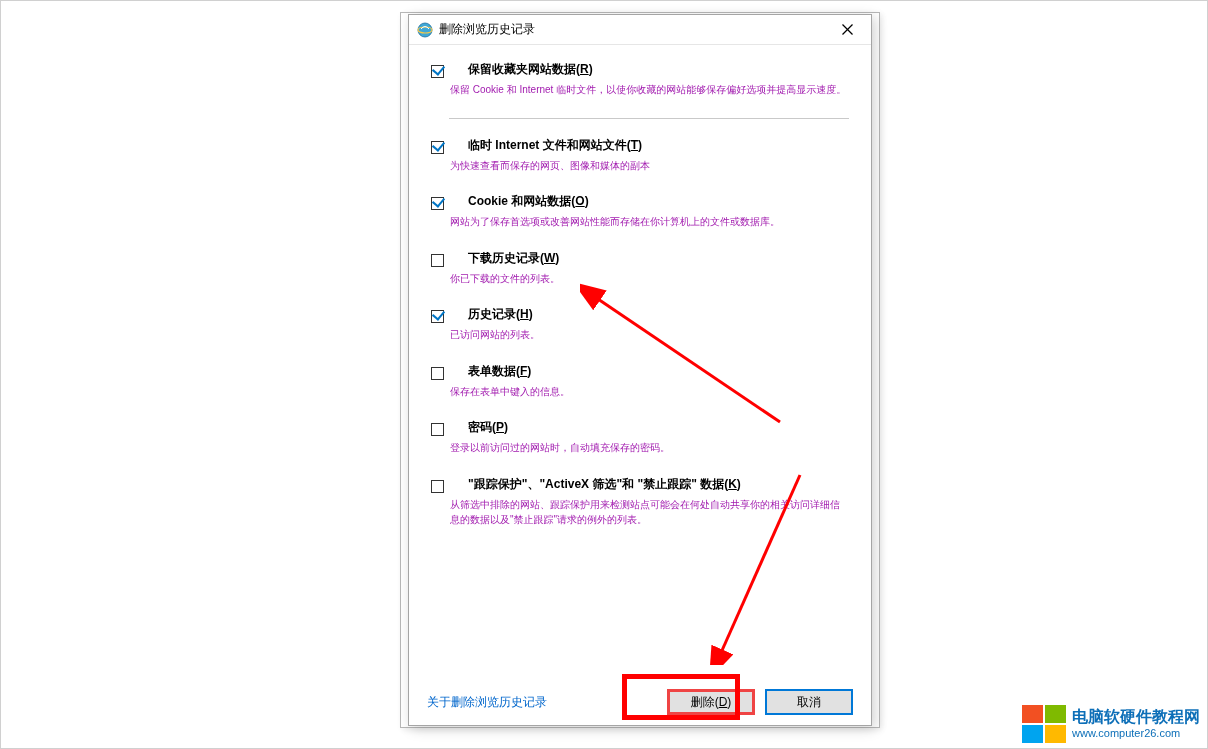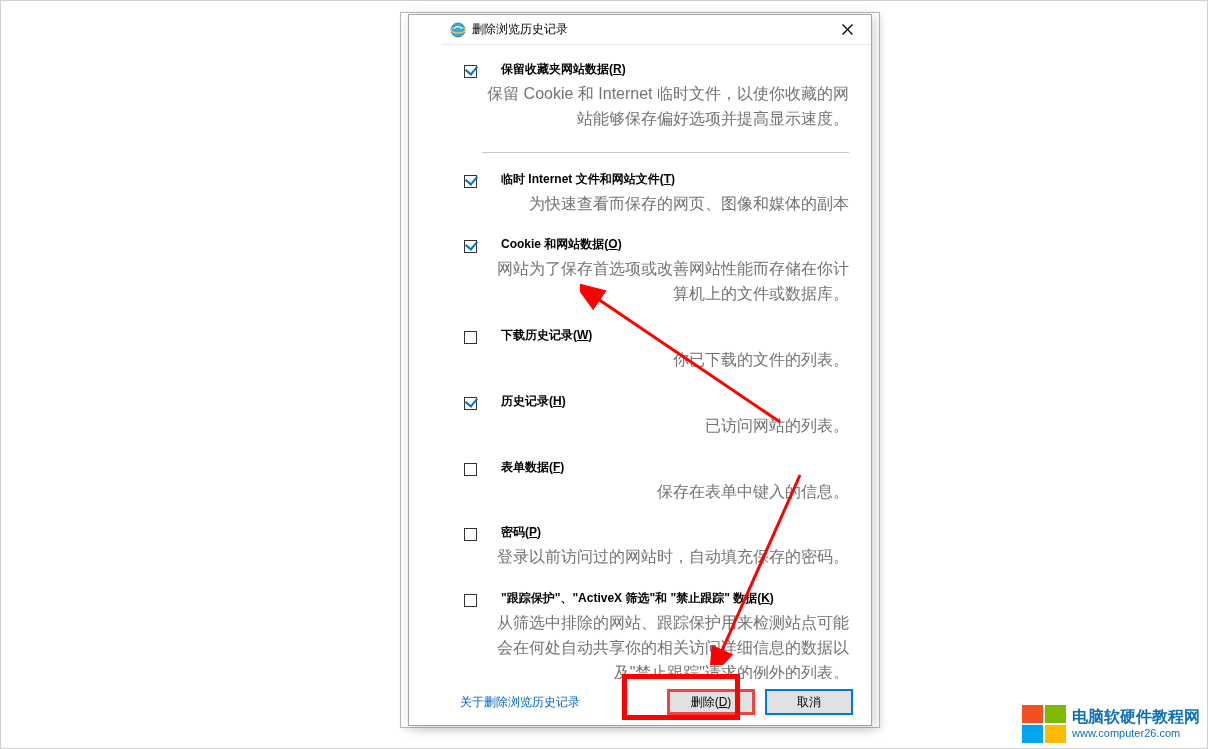--- a/index.html
+++ b/index.html
@@ -38,21 +38,20 @@
       position: absolute;
       left: 408px;
       top: 14px;
       width: 464px;
       height: 712px;
       background: #fff;
       border: 1px solid #a5a5a5;
       box-shadow: 3px 3px 12px rgba(0,0,0,0.18);
       display: flex;
       flex-direction: column;
-      padding-left: 33px;
     }
     .titlebar {
       display: flex;
       align-items: center;
       height: 30px;
       padding: 0 4px 0 8px;
       border-bottom: 1px solid #e6e6e6;
     }
     .titlebar-icon {
       width: 16px;
@@ -114,24 +113,23 @@
       font-weight: bold;
       font-size: 12px;
       color: #000;
     }
     .option-label .accel {
       text-decoration: underline;
     }
     .option-desc {
       margin-left: 19px;
       margin-top: 4px;
-      font-size: 16px;
-      color: #737373;
+      font-size: 10px;
+      color: #a21caf;
       line-height: 1.55;
-      text-align: right;
     }
     .hr {
       border: none;
       border-top: 1px solid #c9c9c9;
       margin: 14px 0 18px 18px;
     }
     .footer {
       display: flex;
       align-items: center;
       padding: 10px 18px;

